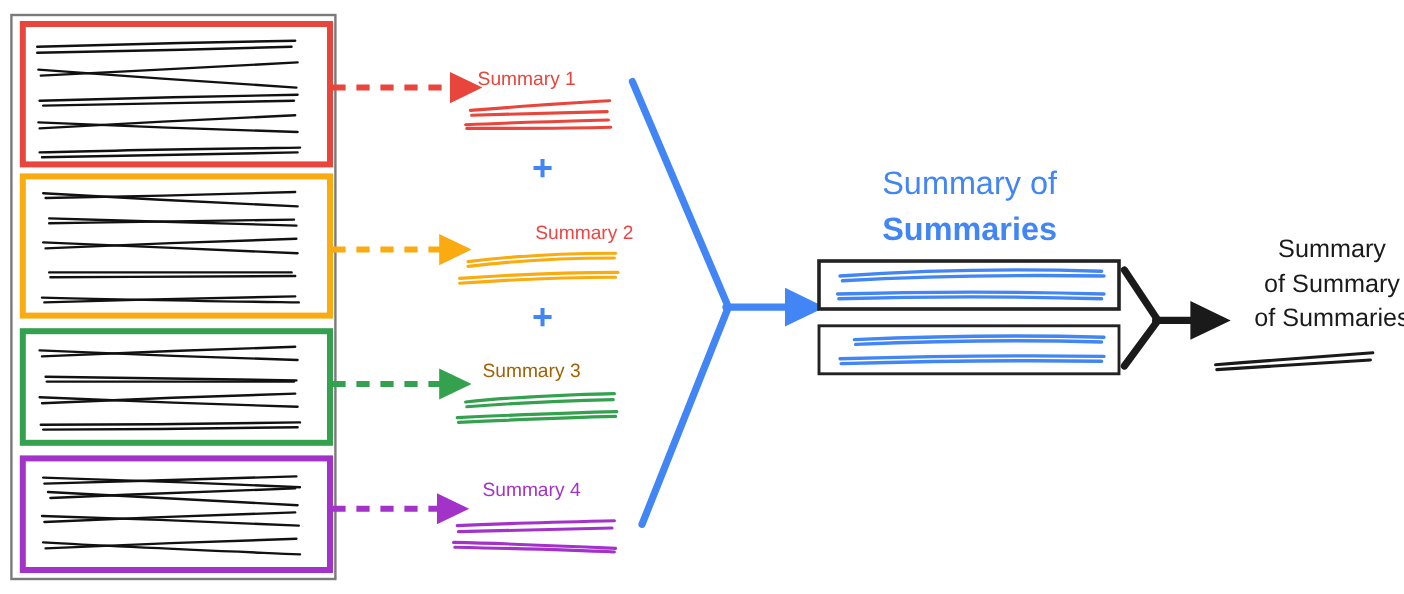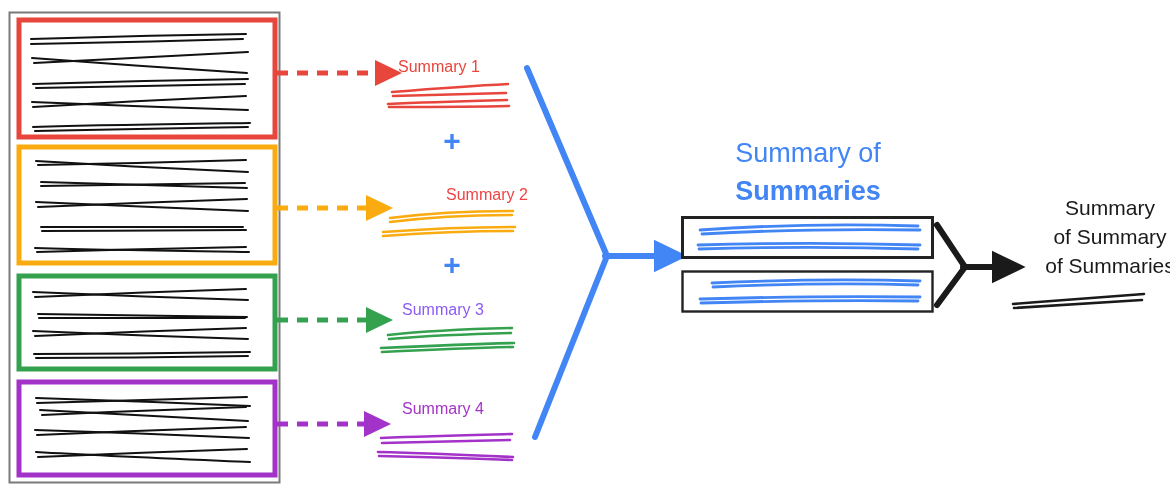--- a/index.html
+++ b/index.html
@@ -217,21 +217,21 @@
     <g stroke="#1A1A1A" fill="none" stroke-width="2.6" stroke-linecap="round">
       <path d="M1013,304 C1060,300 1110,297 1144,294"></path>
       <path d="M1014,308 C1062,305 1110,302 1142,300"></path>
     </g>
   </svg>
 
   <div class="label summary-label" style="left:398px; top:58px; color:#E8453C;">Summary 1</div>
 
   <div class="label summary-label" style="left:402px; top:186px; color:#ef4444;margin-left:44px;">Summary 2</div>
 
-  <div class="label summary-label" style="left:402px; top:301px; color:#8b5cf6;">Summary 3</div>
+  <div class="label summary-label" style="left:402px; top:301px; color:#a16207;">Summary 3</div>
 
   <div class="label summary-label" style="left:402px; top:400px; color:#A333C8;">Summary 4</div>
 
   <div class="label plus-sign" style="left:438px; top:124px; width:28px; color:#4285F4;">+</div>
 
   <div class="label plus-sign" style="left:438px; top:248px; width:28px; color:#4285F4;">+</div>
 
   <div class="label sos-title" style="left:688px; top:138px; color:#4285F4;">Summary of</div>
 
   <div class="label sos-title" style="left:688px; top:176px; color:#4285F4;font-weight:bold;">Summaries</div>

